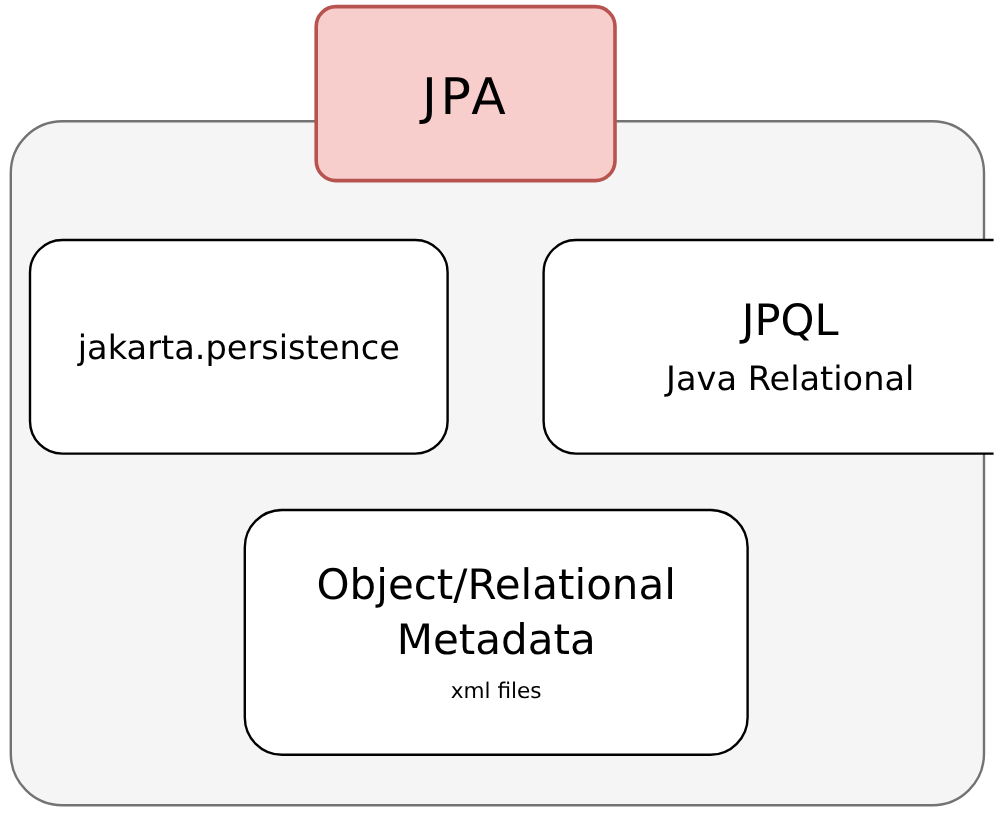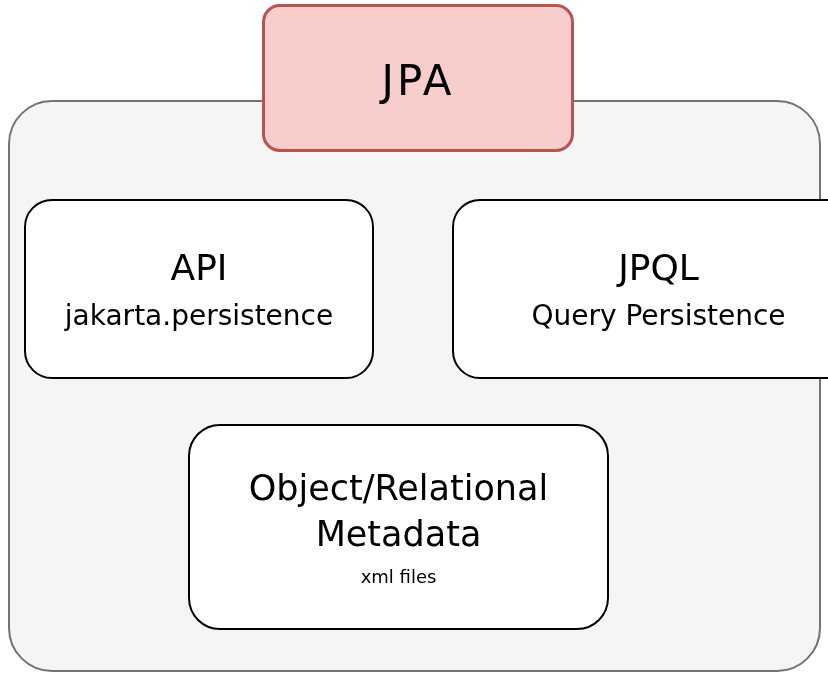--- a/index.html
+++ b/index.html
@@ -27,21 +27,21 @@
     height: 572px;
     box-sizing: border-box;
     background: var(--container-fill, #f5f5f5);
     border: 2px solid var(--container-stroke, #737373);
     border-radius: 44px;
   }
   .root-box {
     position: absolute;
     left: 262px;
     top: 4px;
-    width: 312px;
+    width: 252px;
     height: 148px;
     box-sizing: border-box;
     background: var(--root-fill, #f8cecc);
     border: 3px solid var(--root-stroke, #b85450);
     border-radius: 18px;
     display: flex;
     align-items: center;
     justify-content: center;
     z-index: 2;
   }
@@ -73,21 +73,21 @@
   }
   .node-jpql {
     left: 452px;
     top: 199px;
     width: 413px;
     height: 180px;
     gap: 12px;
     padding-top: 2px;
   }
   .node-meta {
-    left: 188px;
+    left: 203px;
     top: 424px;
     width: 421px;
     height: 206px;
     border-radius: 32px;
     gap: 10px;
   }
   .node-title {
     font-size: 36px;
     line-height: 1.1;
   }
@@ -109,27 +109,26 @@
 
 <div class="canvas">
 
   <div class="outer-container"></div>
 
   <div class="root-box">
     <span class="root-label">JPA</span>
   </div>
 
   <div class="node node-api">
-    <div class="node-title">API</div>
     <div class="node-line">jakarta.persistence</div>
   </div>
 
   <div class="node node-jpql">
     <div class="node-title">JPQL</div>
-    <div class="node-line">Query Persistence</div>
+    <div class="node-line">Java Relational</div>
   </div>
 
   <div class="node node-meta">
     <div class="node-title">Object/Relational Metadata</div>
     <div class="node-line">xml files</div>
   </div>
 
 </div>
 
 </body></html>

